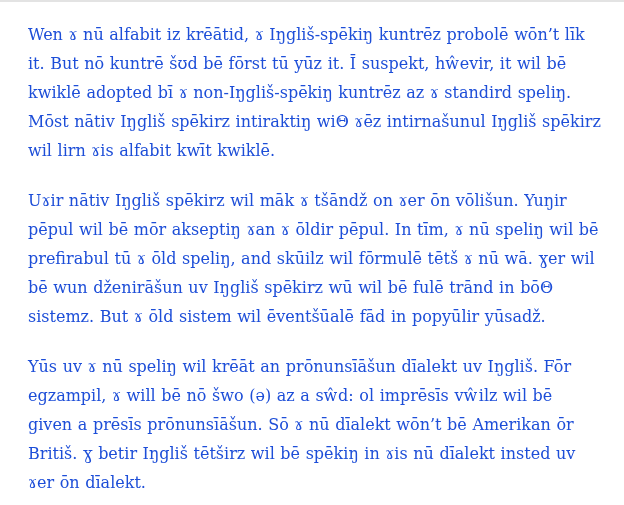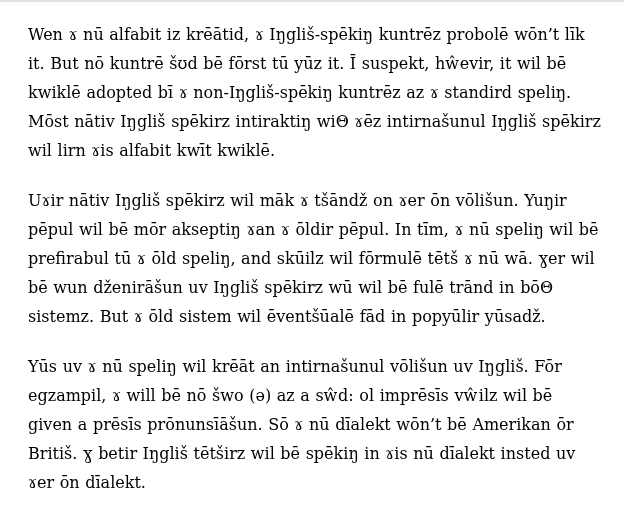--- a/index.html
+++ b/index.html
@@ -15,34 +15,34 @@
   }
   .top-divider {
     width: 100%;
     height: 0;
     border-top: 2px solid #e3e3e3;
   }
   article.doc {
     box-sizing: border-box;
     width: 624px;
     padding: 18px 22px 0 28px;
-    color: #000000;
+    color: #1d4ed8;
   }
   article.doc p {
     margin: 0 0 21px 0;
     font-size: 16px;
     line-height: 29px;
     text-align: left;
     letter-spacing: 0;
     word-spacing: 0.5px;
   }
 </style>
 </head>
 <body>
 
 <div class="top-divider"></div>
 
 <article class="doc">
   <p>Wen ɤ nū alfabit iz krēātid, ɤ Iŋgliš-spēkiŋ kuntrēz probolē wōn’t līk it. But nō kuntrē šʊd bē fōrst tū yūz it. Ī suspekt, hŵevir, it wil bē kwiklē adopted bī ɤ non-Iŋgliš-spēkiŋ kuntrēz az ɤ standird speliŋ. Mōst nātiv Iŋgliš spēkirz intiraktiŋ wiΘ ɤēz intirnašunul Iŋgliš spēkirz wil lirn ɤis alfabit kwīt kwiklē.</p>
   <p>Uɤir nātiv Iŋgliš spēkirz wil māk ɤ tšāndž on ɤer ōn vōlišun. Yuŋir pēpul wil bē mōr akseptiŋ ɤan ɤ ōldir pēpul. In tīm, ɤ nū speliŋ wil bē prefirabul tū ɤ ōld speliŋ, and skūilz wil fōrmulē tētš ɤ nū wā. ɣer wil bē wun dženirāšun uv Iŋgliš spēkirz wū wil bē fulē trānd in bōΘ sistemz. But ɤ ōld sistem wil ēventšūalē fād in popyūlir yūsadž.</p>
-  <p>Yūs uv ɤ nū speliŋ wil krēāt an intirnašunul vōlišun uv Iŋgliš. Fōr egzampil, ɤ will bē nō šwo (ə) az a sŵd: ol imprēsīs vŵilz wil bē given a prēsīs prōnunsīāšun. Sō ɤ nū dīalekt wōn’t bē Amerikan ōr Britiš. ɣ betir Iŋgliš tētširz wil bē spēkiŋ in ɤis nū dīalekt insted uv ɤer ōn dīalekt.</p>
+  <p>Yūs uv ɤ nū speliŋ wil krēāt an prōnunsīāšun dīalekt uv Iŋgliš. Fōr egzampil, ɤ will bē nō šwo (ə) az a sŵd: ol imprēsīs vŵilz wil bē given a prēsīs prōnunsīāšun. Sō ɤ nū dīalekt wōn’t bē Amerikan ōr Britiš. ɣ betir Iŋgliš tētširz wil bē spēkiŋ in ɤis nū dīalekt insted uv ɤer ōn dīalekt.</p>
 
 </article>
 
 </body></html>

